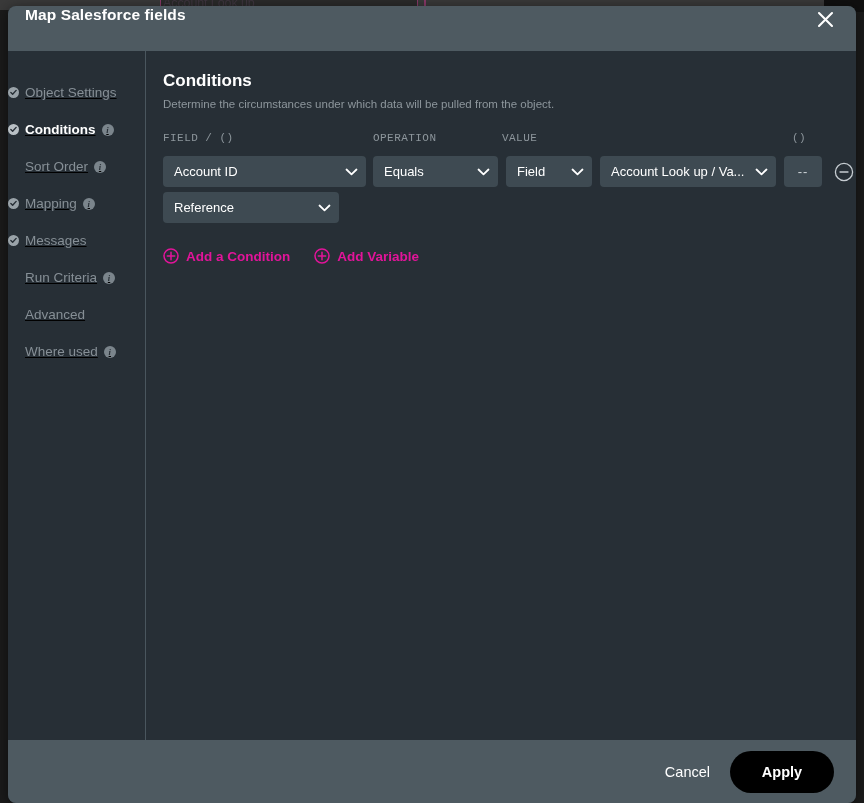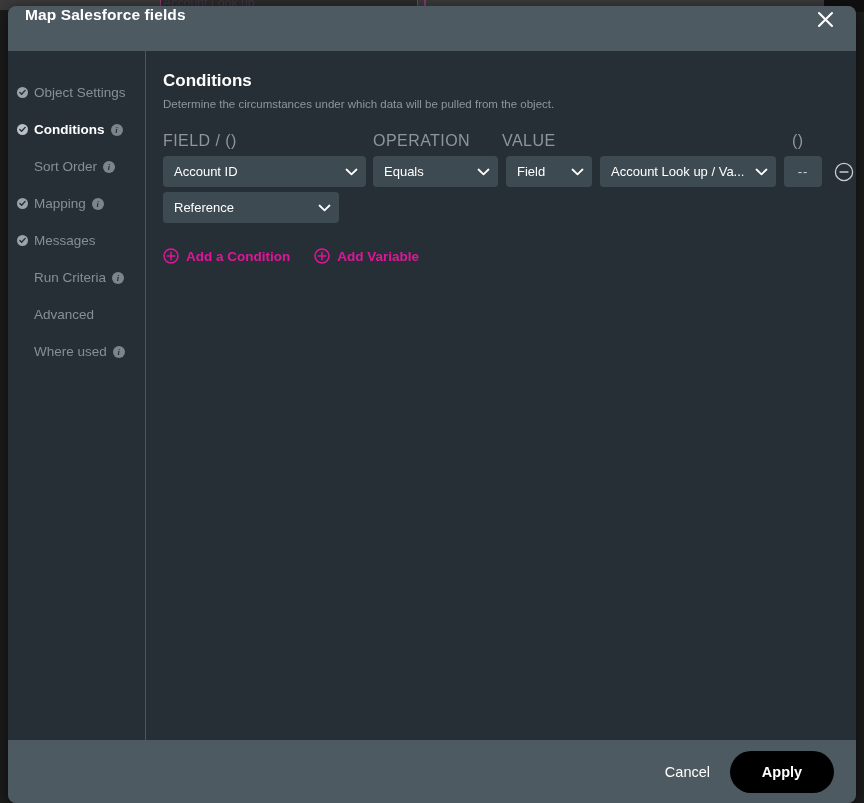--- a/index.html
+++ b/index.html
@@ -114,23 +114,23 @@
     width: 138px;
     min-width: 138px;
     background: #272f36;
     border-right: 1px solid #4a565e;
     padding-top: 23px;
   }
   .side-item {
     display: flex;
     align-items: center;
     height: 37px;
-    padding-left: 9px;
     cursor: pointer;
     white-space: nowrap;
+    text-decoration: underline;
   }
   .side-check {
     width: 11px; height: 11px;
     min-width: 11px;
     border-radius: 50%;
     background: #9aa3a9;
     display: flex; align-items: center; justify-content: center;
     margin-right: 6px;
   }
   .side-check svg { display: block; }
@@ -178,24 +178,25 @@
     margin-bottom: 22px;
   }
 
   .col-headers {
     position: relative;
     height: 18px;
     margin-bottom: 6px;
   }
   .col-head {
     position: absolute;
-    font-size: 16px;
+    font-size: 11px;
     letter-spacing: .45px;
     color: #8d969c;
     top: 0;
+    font-family: Liberation Mono, monospace;
   }
 
   .cond-row {
     position: relative;
     height: 32px;
     margin-bottom: 4px;
   }
 
   .sel {
     position: absolute;

